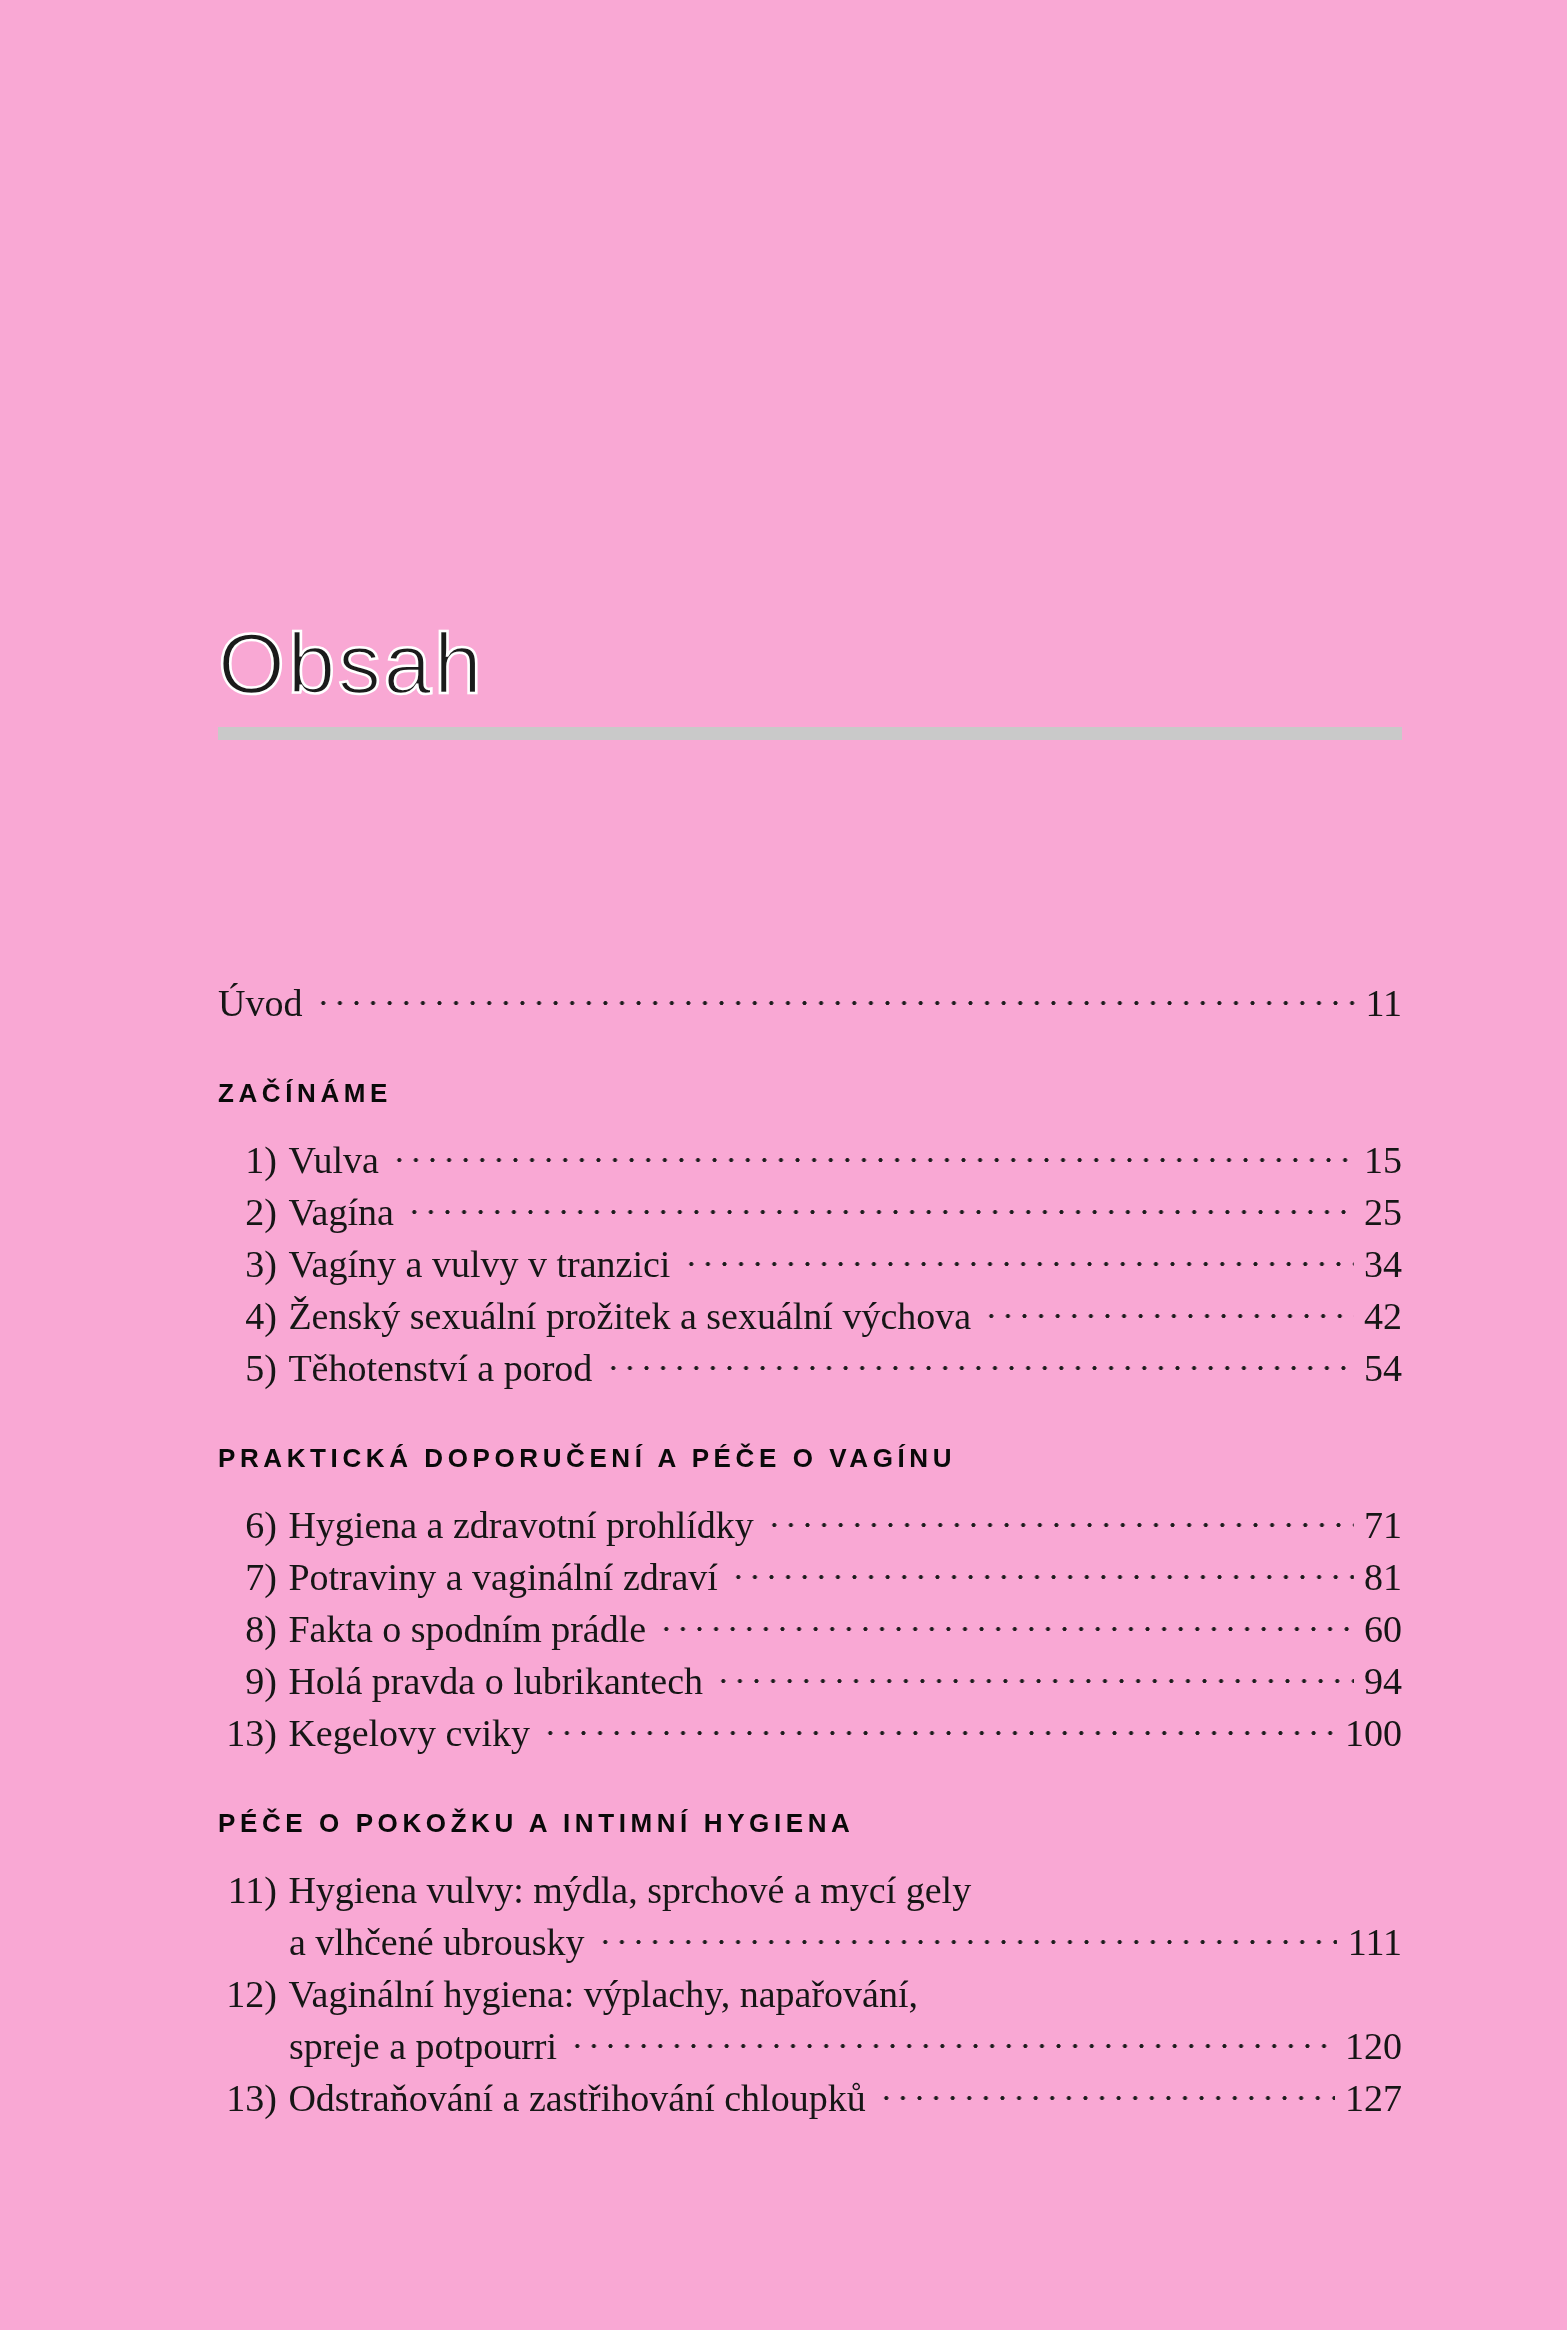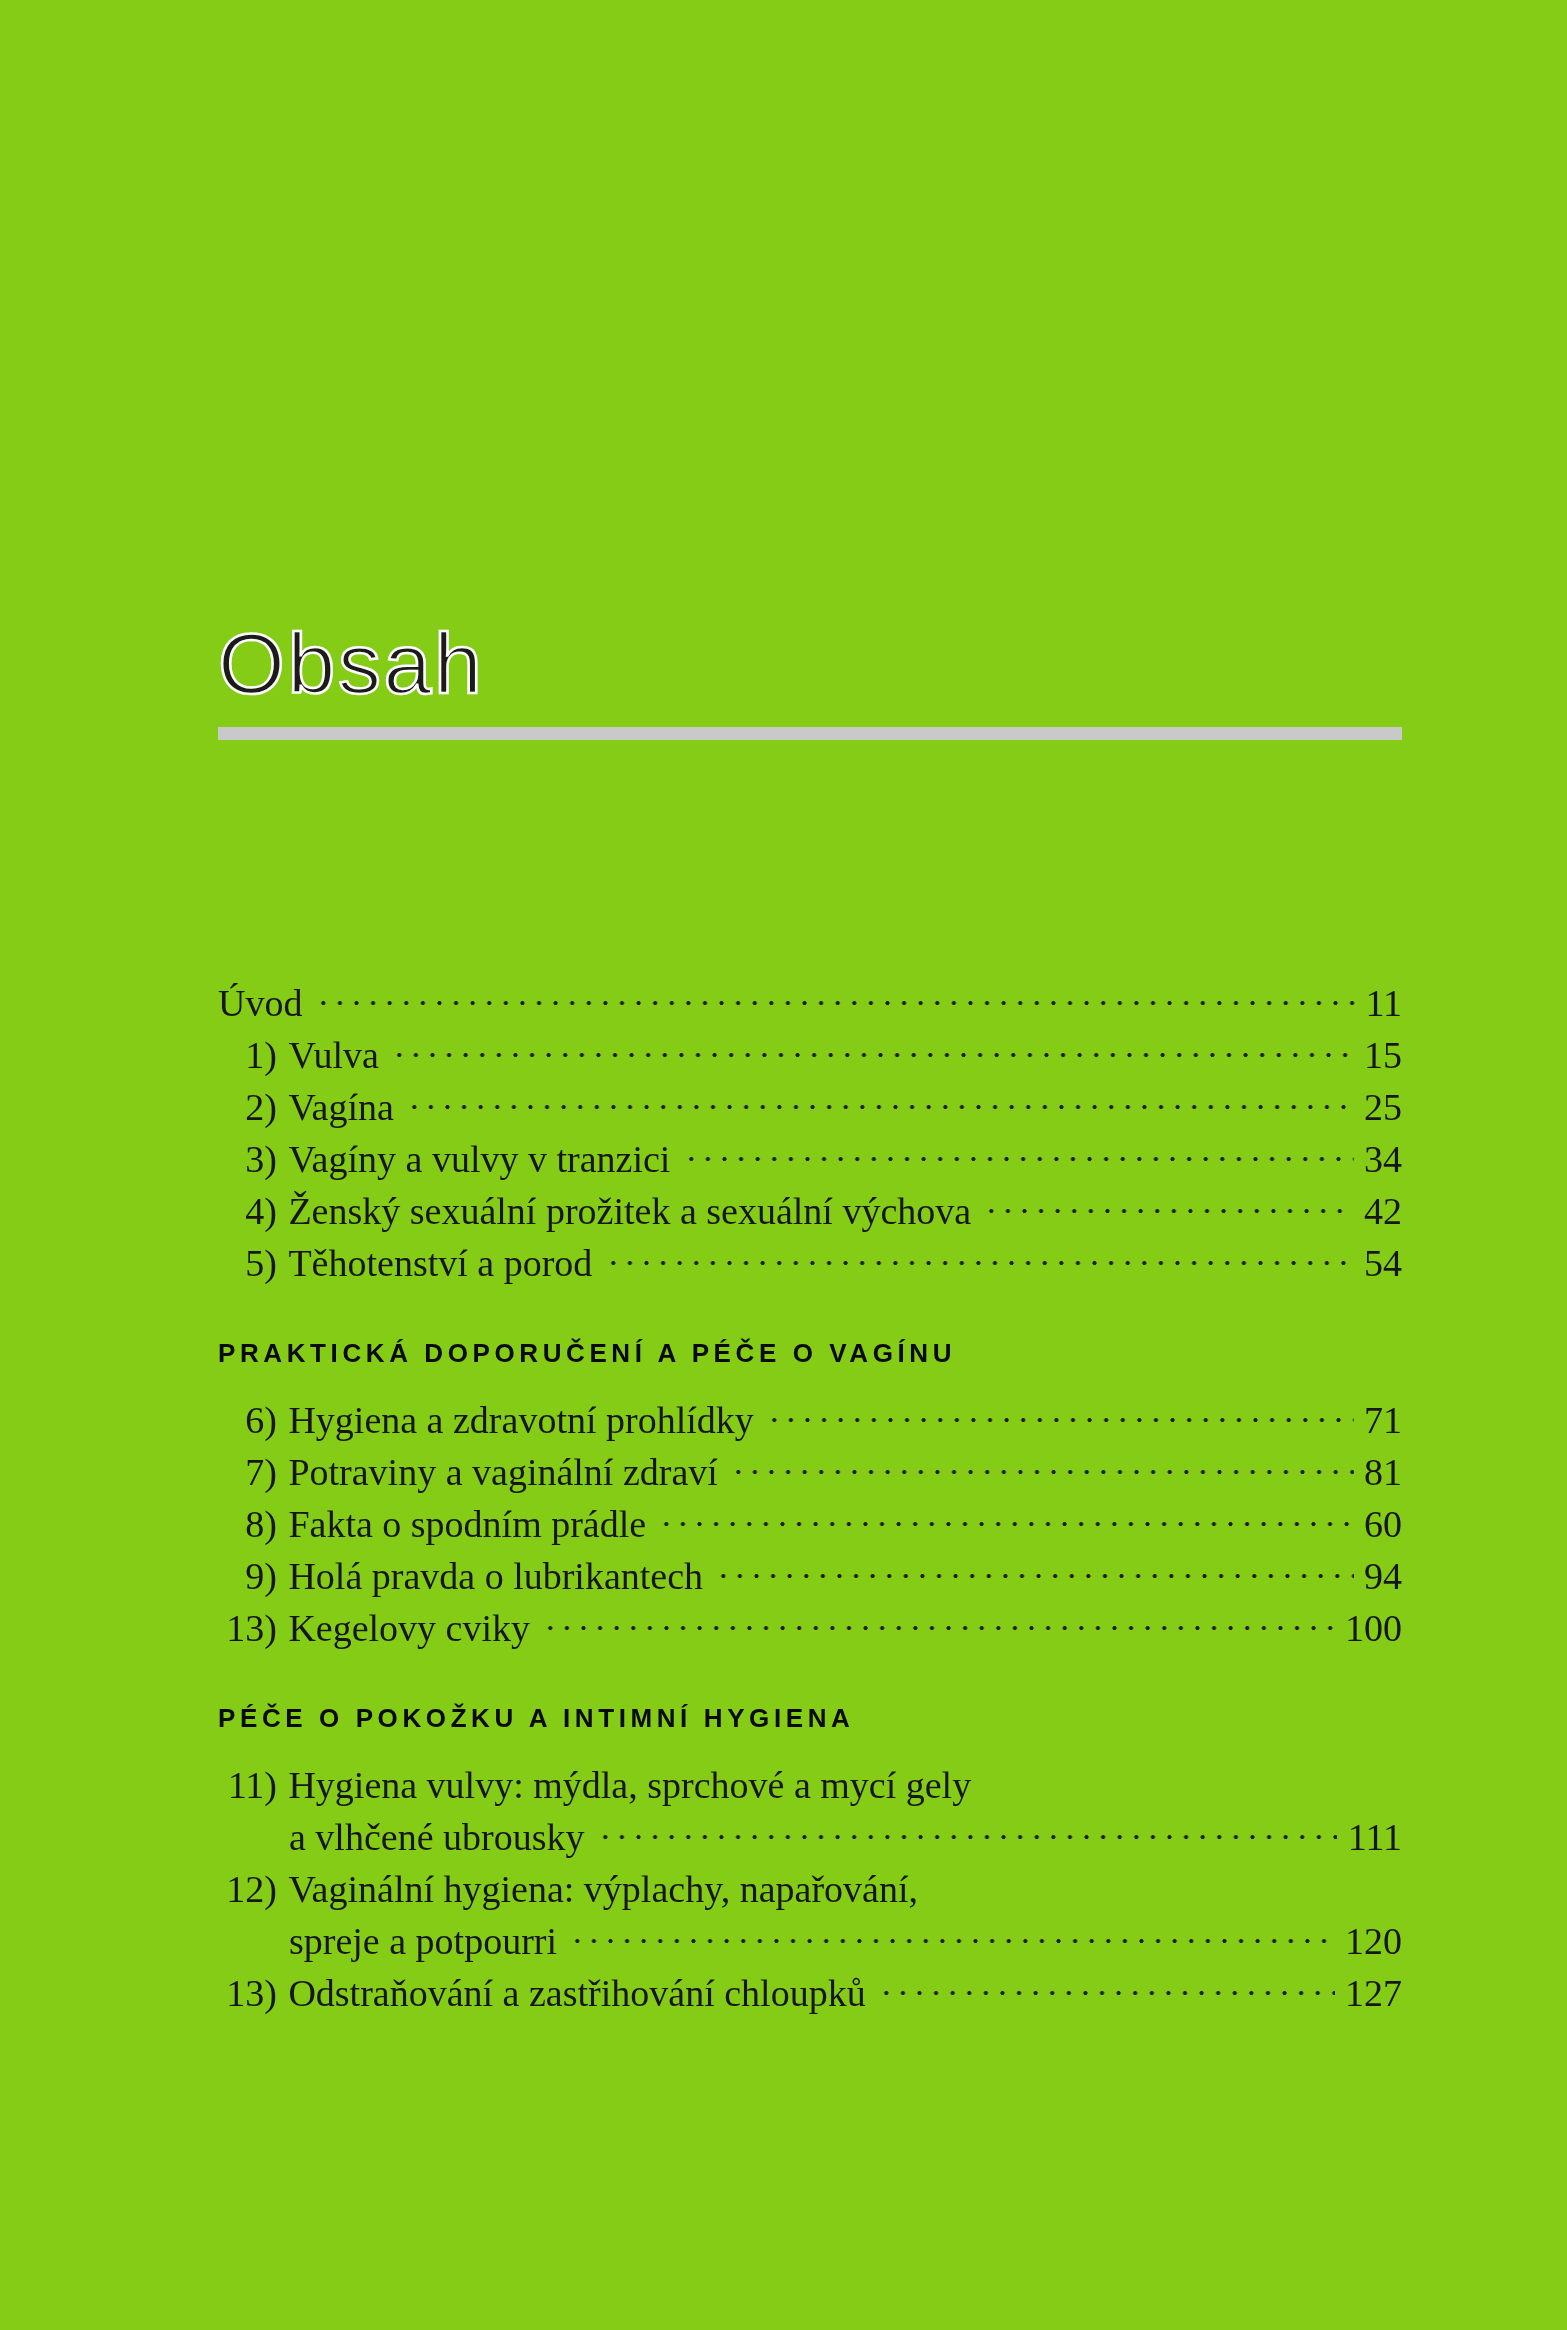--- a/index.html
+++ b/index.html
@@ -1,19 +1,19 @@
 <!DOCTYPE html>
 <html lang="cs" style="--divider: #c9c9c9; --text: #161616; --heading: #0a0a0a; --dot: #1c1c1c;font-size:14px"><head>
 <meta charset="utf-8">
 <style>
   html,body { margin:0; padding:0; background:#ffffff; }
   .page {
     position:relative;
     width:1567px; height:2330px;
-    background:#84cc16;
+    background:#f9a8d4;
     overflow:hidden;
     font-family:"Liberation Serif", serif;
     color:var(--text, #161616);
   }
   .content { margin:0 165px 0 218px; }
 
   
   .title {
     margin:0; padding-top:620px;
     font-family:"Liberation Sans", sans-serif;
@@ -70,20 +70,21 @@
     <div class="divider"></div>
 
     <div class="row intro-row">
       <span class="text">Úvod</span>
       <span class="leader"></span>
       <span class="pageno">11</span>
     </div>
 
     <div id="sections">
         <section class="toc-section">
+          <h2 class="section-heading">ZAČÍNÁME</h2>
           <div class="row">
             <span class="num">1)</span>
             <span class="text">Vulva</span>
             <span class="leader"></span>
             <span class="pageno">15</span>
           </div>
           <div class="row">
             <span class="num">2)</span>
             <span class="text">Vagína</span>
             <span class="leader"></span>

